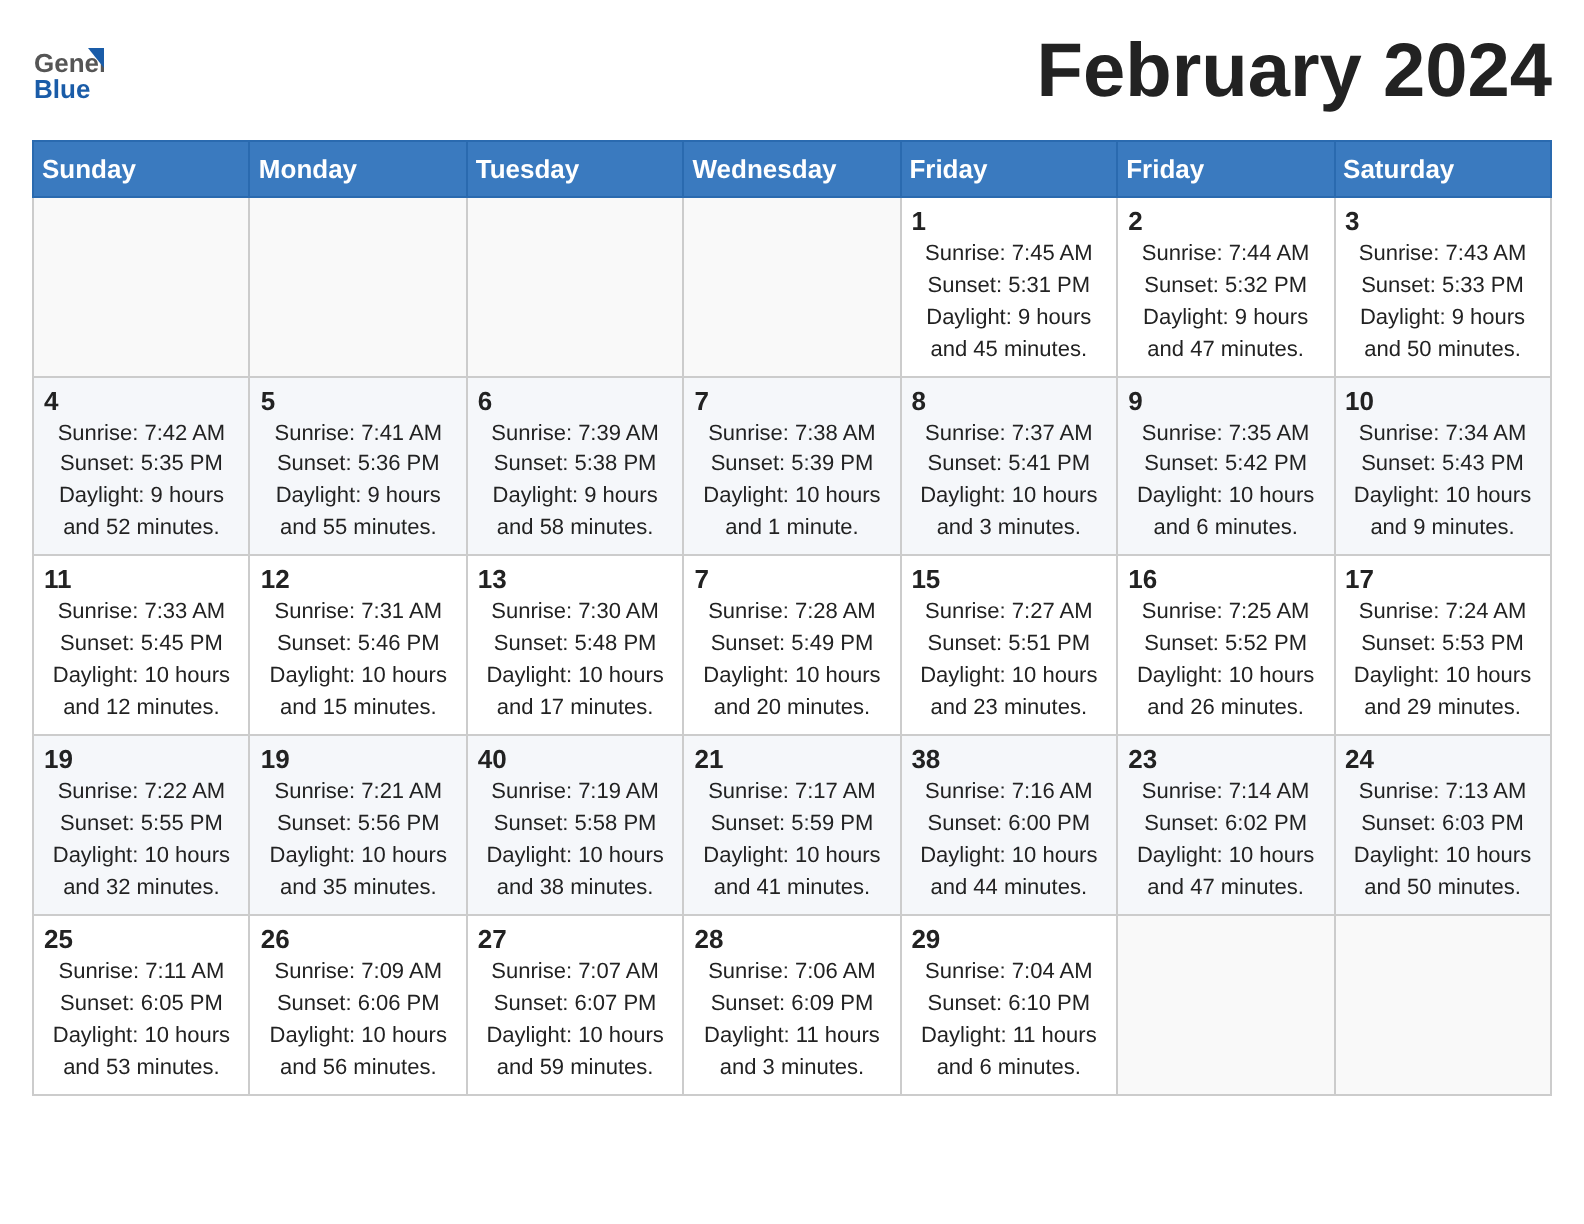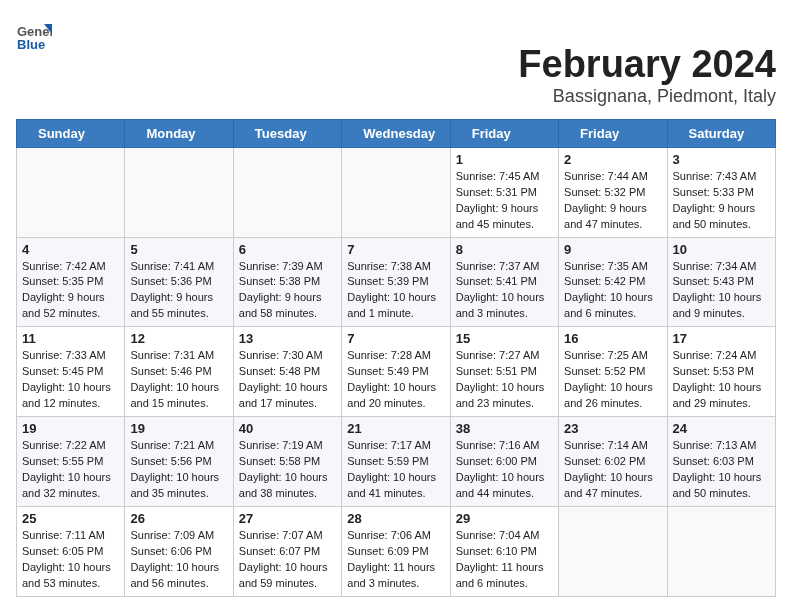--- a/index.html
+++ b/index.html
@@ -24,21 +24,20 @@
       color: #1a5ca8;
       line-height: 1.1;
     }
     .logo-icon {
       width: 36px;
       height: 36px;
       margin-right: 4px;
     }
     .title-area {
       text-align: right;
-      margin-top: 28px;
     }
     .cal-title {
       font-size: 38px;
       font-weight: bold;
       color: #222;
       line-height: 1.1;
     }
     .cal-subtitle {
       font-size: 18px;
       color: #444;
@@ -46,21 +45,21 @@
     table {
       width: 100%;
       border-collapse: collapse;
       table-layout: fixed;
     }
     thead tr th {
       background: #3a7abf;
       color: #fff;
       font-size: 13px;
       font-weight: bold;
-      padding: 6px 21px;
+      padding: 6px 4px;
       text-align: left;
       border: 1px solid #2a6aaf;
     }
     tbody tr td {
       border: 1px solid #ccc;
       vertical-align: top;
       padding: 4px 5px;
       font-size: 11px;
       color: #222;
       height: 80px;
@@ -71,39 +70,39 @@
     }
     .day-num {
       font-size: 13px;
       font-weight: bold;
       display: block;
       margin-bottom: 2px;
     }
     .day-info {
       line-height: 1.45;
       font-size: 11px;
+      text-align: center;
     }
     .empty-cell {
       background: #f9f9f9;
     }
   </style>
 </head>
 <body>
 
 <div class="header-area">
   <div class="logo">
     <svg class="logo-icon" viewBox="0 0 36 36">
       <text x="1" y="20" font-size="13" font-family="Arial" font-weight="bold" fill="#555">General</text>
       <text x="1" y="33" font-size="13" font-family="Arial" font-weight="bold" fill="#1a5ca8">Blue</text>
       <polygon points="28,8 36,8 36,18" fill="#1a5ca8"></polygon>
     </svg>
   </div>
   <div class="title-area">
     <div class="cal-title">February 2024</div>
-    <div class="cal-subtitle">Bassignana, Piedmont, Italy</div>
   </div>
 </div>
 
 <table>
   <thead>
     <tr>
     <th>Sunday</th>
         <th>Monday</th>
         <th>Tuesday</th>
         <th>Wednesday</th>

